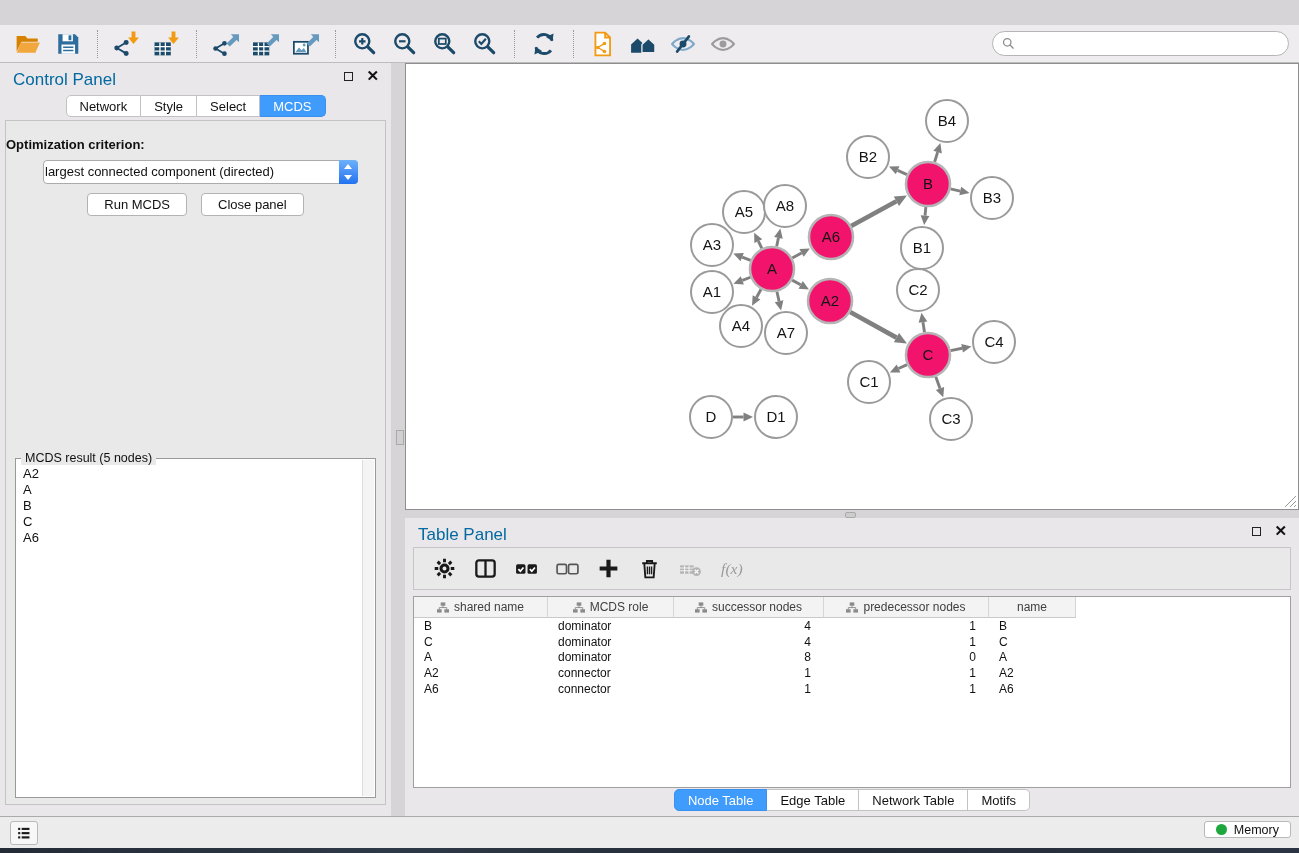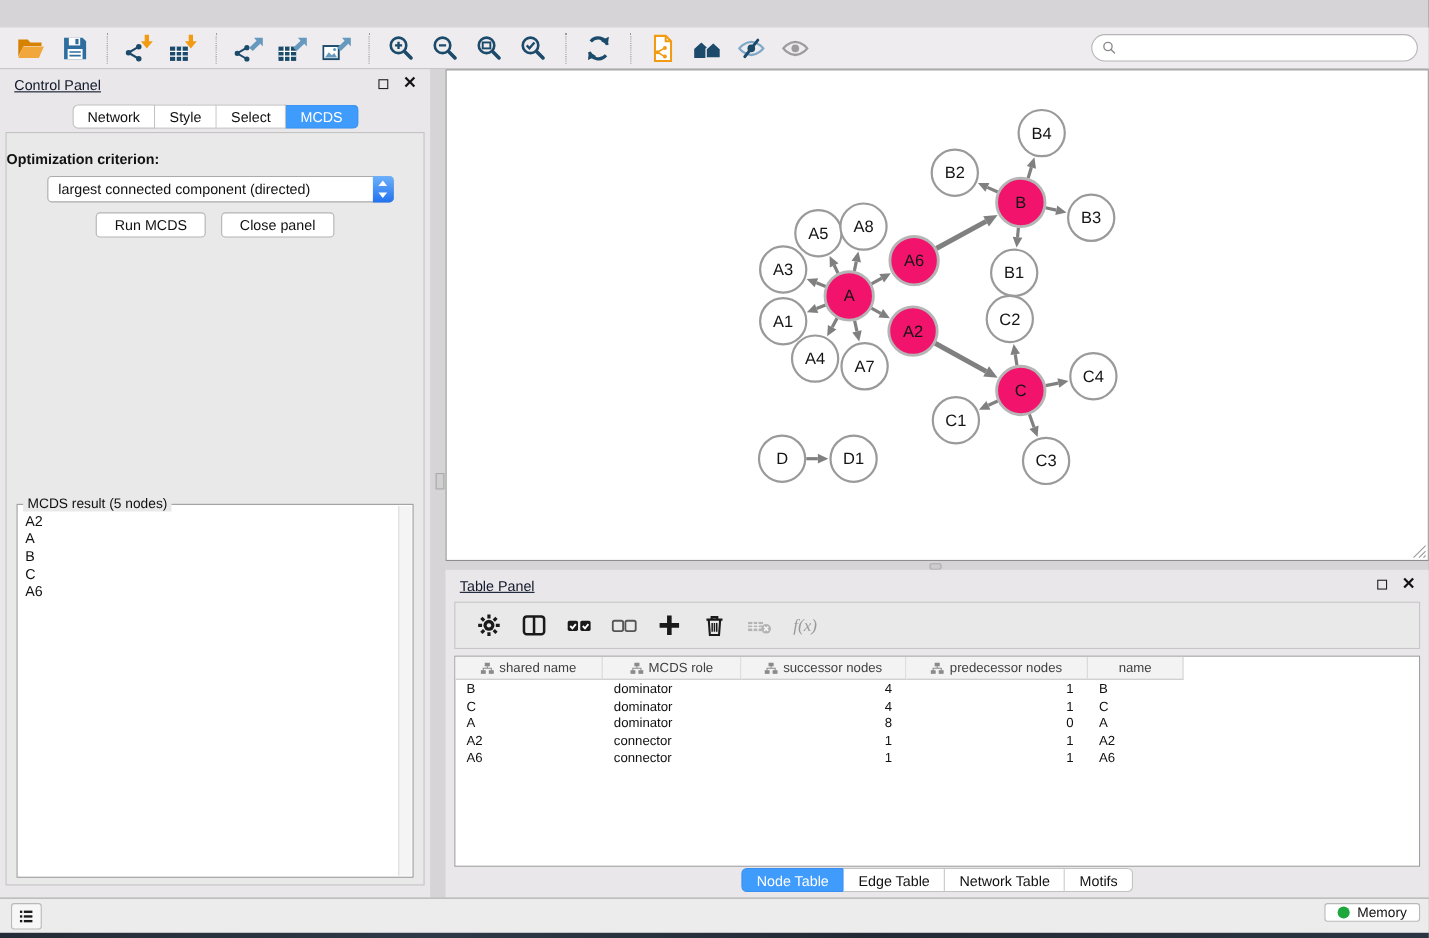--- a/index.html
+++ b/index.html
@@ -18,37 +18,37 @@
   #main-toolbar{display:flex;align-items:center;padding-left:8px;}
   .tbi{width:40px;height:32px;display:flex;align-items:center;justify-content:center;cursor:pointer;}
   .tbi svg{width:26px;height:26px;}
   .tb-sep{width:1px;height:28px;border-left:1px dotted #9a9a9a;margin:0 9px;}
   .search-wrap{position:absolute;right:10px;top:6px;width:297px;height:25px;background:#fff;
     border:1px solid #b5b5b5;border-radius:13px;display:flex;align-items:center;padding-left:8px;}
   .search-wrap svg{width:15px;height:15px;flex:none;}
   .search-wrap input{border:none;outline:none;flex:1;height:20px;font-size:13px;background:transparent;}
   
   .panel-head{position:relative;height:27px;}
-  .panel-title{font-size:13px;color:#0f172a;padding:7px 0 0 13px;text-decoration:underline;}
+  .panel-title{font-size:17px;color:#0369a1;padding:7px 0 0 13px;}
   .panel-ctrl{position:absolute;right:12px;top:8px;display:flex;gap:13px;align-items:center;}
   .float-box{width:9px;height:9px;border:1.5px solid #222;cursor:pointer;}
   .close-x{font-weight:bold;font-size:15px;line-height:10px;color:#111;cursor:pointer;}
   .seg{height:22px;line-height:21px;padding:0 13px;font-size:13px;background:#fff;
     border:1px solid #c2c2c2;border-left:none;color:#111;cursor:pointer;}
   .seg:first-child{border-left:1px solid #c2c2c2;border-radius:5px 0 0 5px;}
   .seg:last-child{border-radius:0 5px 5px 0;}
   .seg.active{background:#3f9bfc;border-color:#3a90ee;color:#fff;}
   
   .content{position:absolute;left:0;top:63px;width:1299px;height:753px;background:#d6d4d6;}
   .control-panel{position:absolute;left:0;top:0;width:391px;height:753px;background:#e9e7e9;}
   .cp-tabs{position:absolute;left:50%;transform:translateX(-50%);top:32px;display:flex;justify-content:flex-end;}
   .cp-body{position:absolute;left:5px;right:5px;top:57px;bottom:11px;background:#e9e9e9;border:1px solid #c3c3c3;}
   .opt-label{margin-top:16px;text-align:left;font-size:13px;font-weight:bold;}
   .cp-select{position:absolute;left:37px;top:39px;width:315px;height:24px;background:#fff;
-    border:1px solid #ababab;border-radius:4px;font-size:13px;line-height:22px;padding-left:9px;cursor:pointer;}
+    border:1px solid #ababab;border-radius:4px;font-size:13px;line-height:22px;padding-left:1px;cursor:pointer;}
   .stepper{position:absolute;right:-1px;top:-1px;width:19px;height:24px;
     background:linear-gradient(#6db1fb,#2272f0);border-radius:0 4px 4px 0;}
   .stepper::before{content:"";position:absolute;left:5px;top:4px;border-left:4.5px solid transparent;
     border-right:4.5px solid transparent;border-bottom:5px solid #fff;}
   .stepper::after{content:"";position:absolute;left:5px;bottom:4px;border-left:4.5px solid transparent;
     border-right:4.5px solid transparent;border-top:5px solid #fff;}
   .btn-row{position:absolute;top:72px;width:100%;display:flex;justify-content:center;gap:14px;}
   .btn{height:23px;line-height:21px;padding:0 16px;background:#fff;border:1px solid #b3b3b3;
     border-radius:4px;font-size:13px;cursor:pointer;}
   .groupbox{position:absolute;left:9px;right:9px;top:337px;bottom:6px;border:1px solid #999;background:#fff;}

